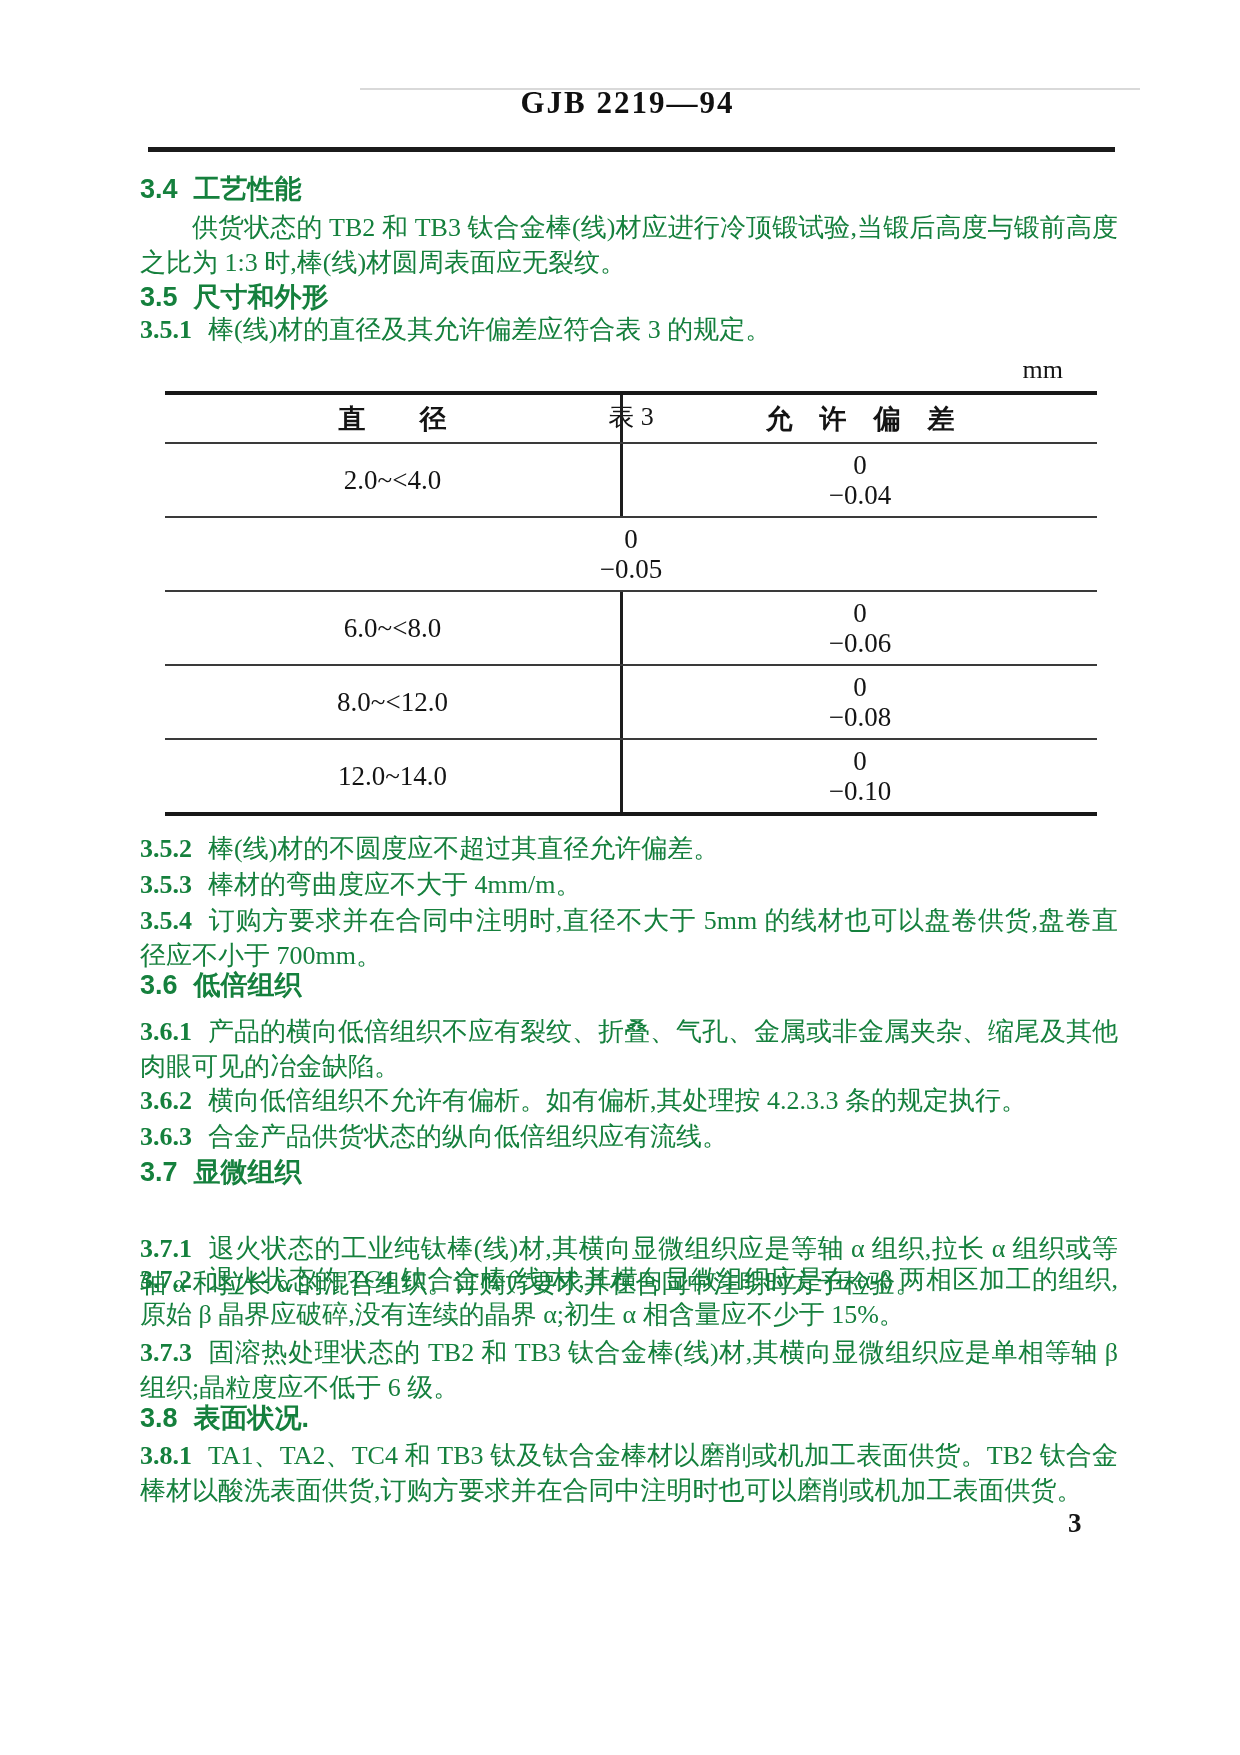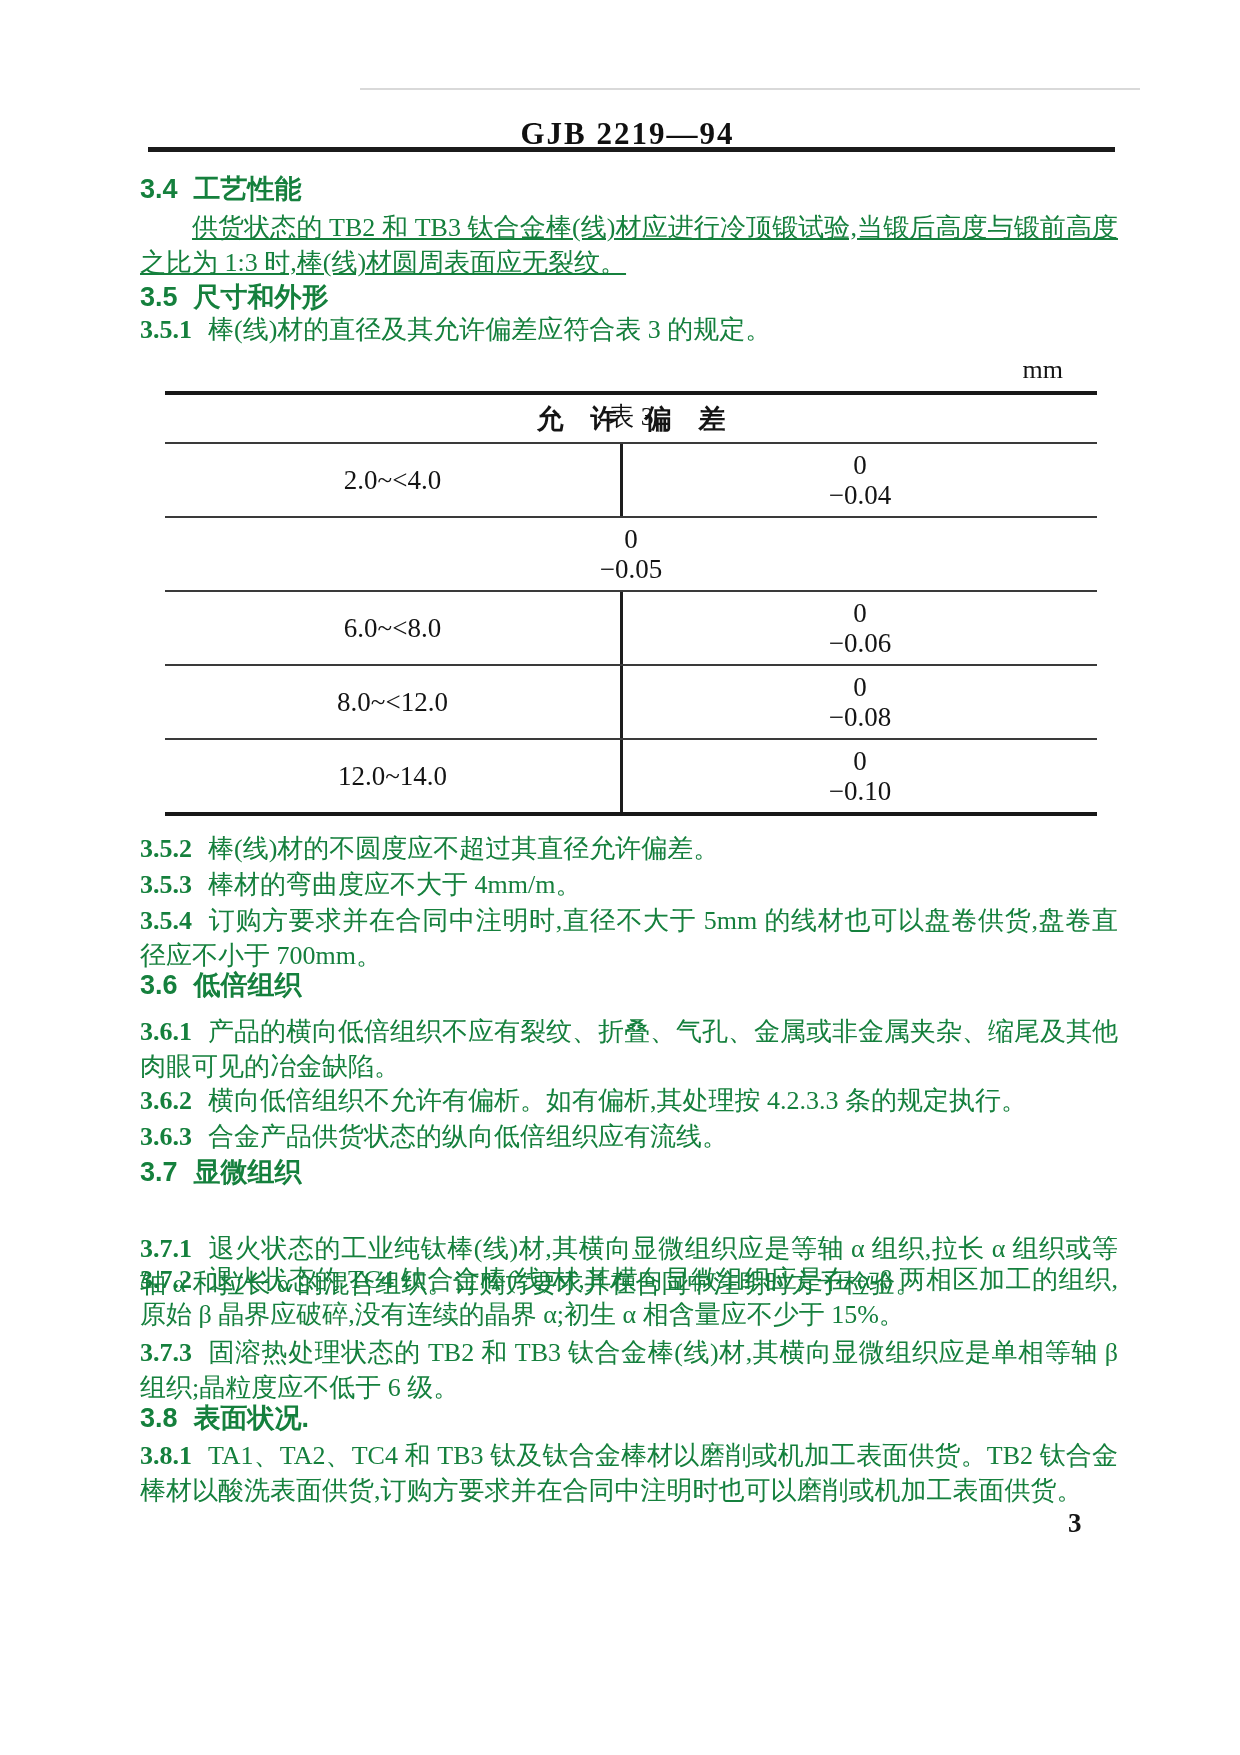--- a/index.html
+++ b/index.html
@@ -4,21 +4,21 @@
 <style>
   html,body{margin:0;padding:0;}
   body{
     width:1240px;height:1755px;position:relative;
     background:#ffffff;color:#141414;
     font-family:"Liberation Serif","DejaVu Serif",serif;
     overflow:hidden;
   }
   
   .doc-title{
-    position:absolute;left:140px;top:116px;width:975px;
+    position:absolute;left:140px;top:85px;width:975px;
     text-align:center;font-weight:700;font-size:31px;letter-spacing:2px;
     font-family:"Liberation Serif","DejaVu Serif",serif;color:#101010;
   }
   .header-rule{
     position:absolute;left:148px;top:147px;width:967px;height:5px;
     background:#1b1b1b;
   }
   .scan-line{
     position:absolute;left:360px;top:88px;width:780px;height:2px;
     background:#d9d9d9;
@@ -31,21 +31,21 @@
   }
   .tline .num{
     font-weight:700;margin-right:16px;white-space:nowrap;
     font-family:Liberation Serif, serif;
   }
   .tline.h .num,
   .tline.h .htxt{
     font-weight:700;font-size:27px;
     font-family:"Liberation Sans","DejaVu Sans",sans-serif;
   }
-  .tline.indent{ text-indent:2em;text-decoration:underline; }
+  .tline.indent{ text-indent:2em; }
   
   .caption-row{
     position:absolute;left:165px;top:352px;width:932px;height:35px;
     font-size:26px;line-height:35px;
   }
   .caption-row .cap{display:block;text-align:center;margin-top:47px;}
   .caption-row .unit{position:absolute;right:34px;top:0;margin-left:24px;}
   
   .table3{
     position:absolute;left:165px;top:391px;width:932px;
@@ -94,20 +94,21 @@
   <span class="num">3.5.1</span><span>棒(线)材的直径及其允许偏差应符合表 3 的规定。</span>
 </div>
 
 <div class="caption-row">
   <span class="cap">表 3</span>
   <span class="unit">mm</span>
 </div>
 
 <div class="table3">
   <div class="trow head">
+    <div class="cell1">直　　径</div>
     <div class="cell2">允　许　偏　差</div>
   </div>
   <div class="trow">
     <div class="cell1">2.0~&lt;4.0</div>
     <div class="cell2">
       <span class="dev">0</span>
       <span class="dev">−0.04</span>
     </div>
   </div>
   <div class="trow">

